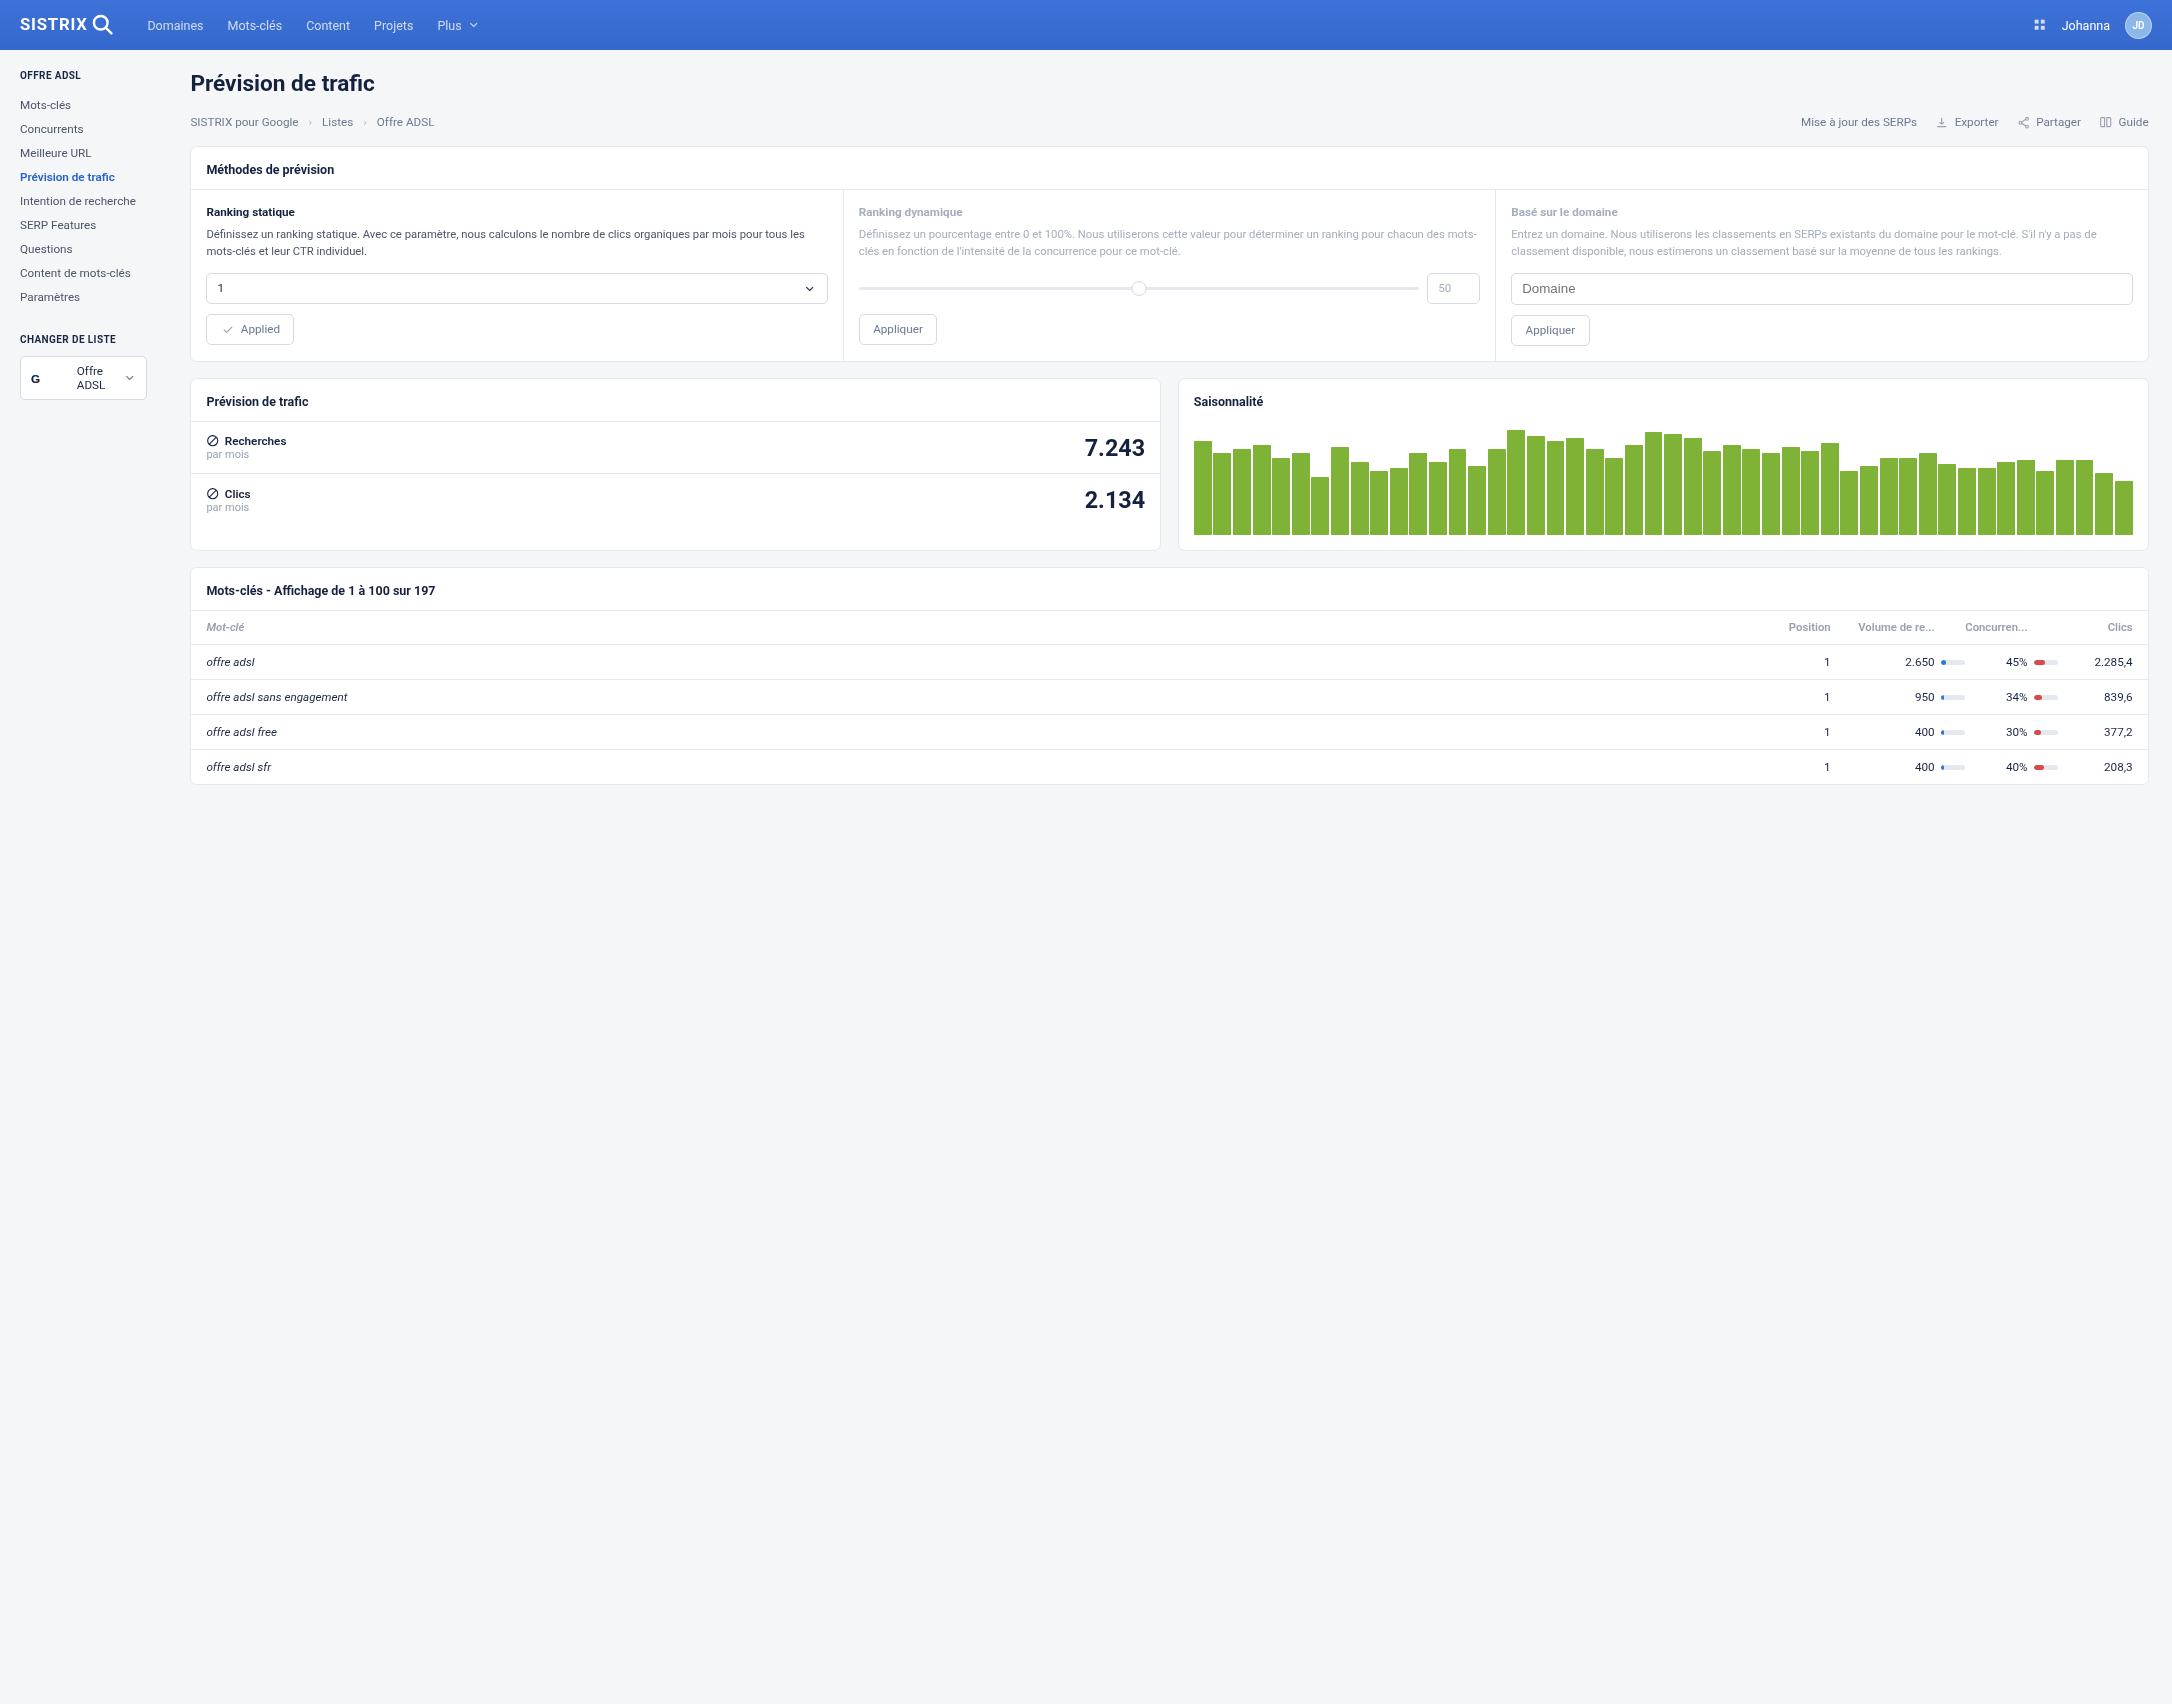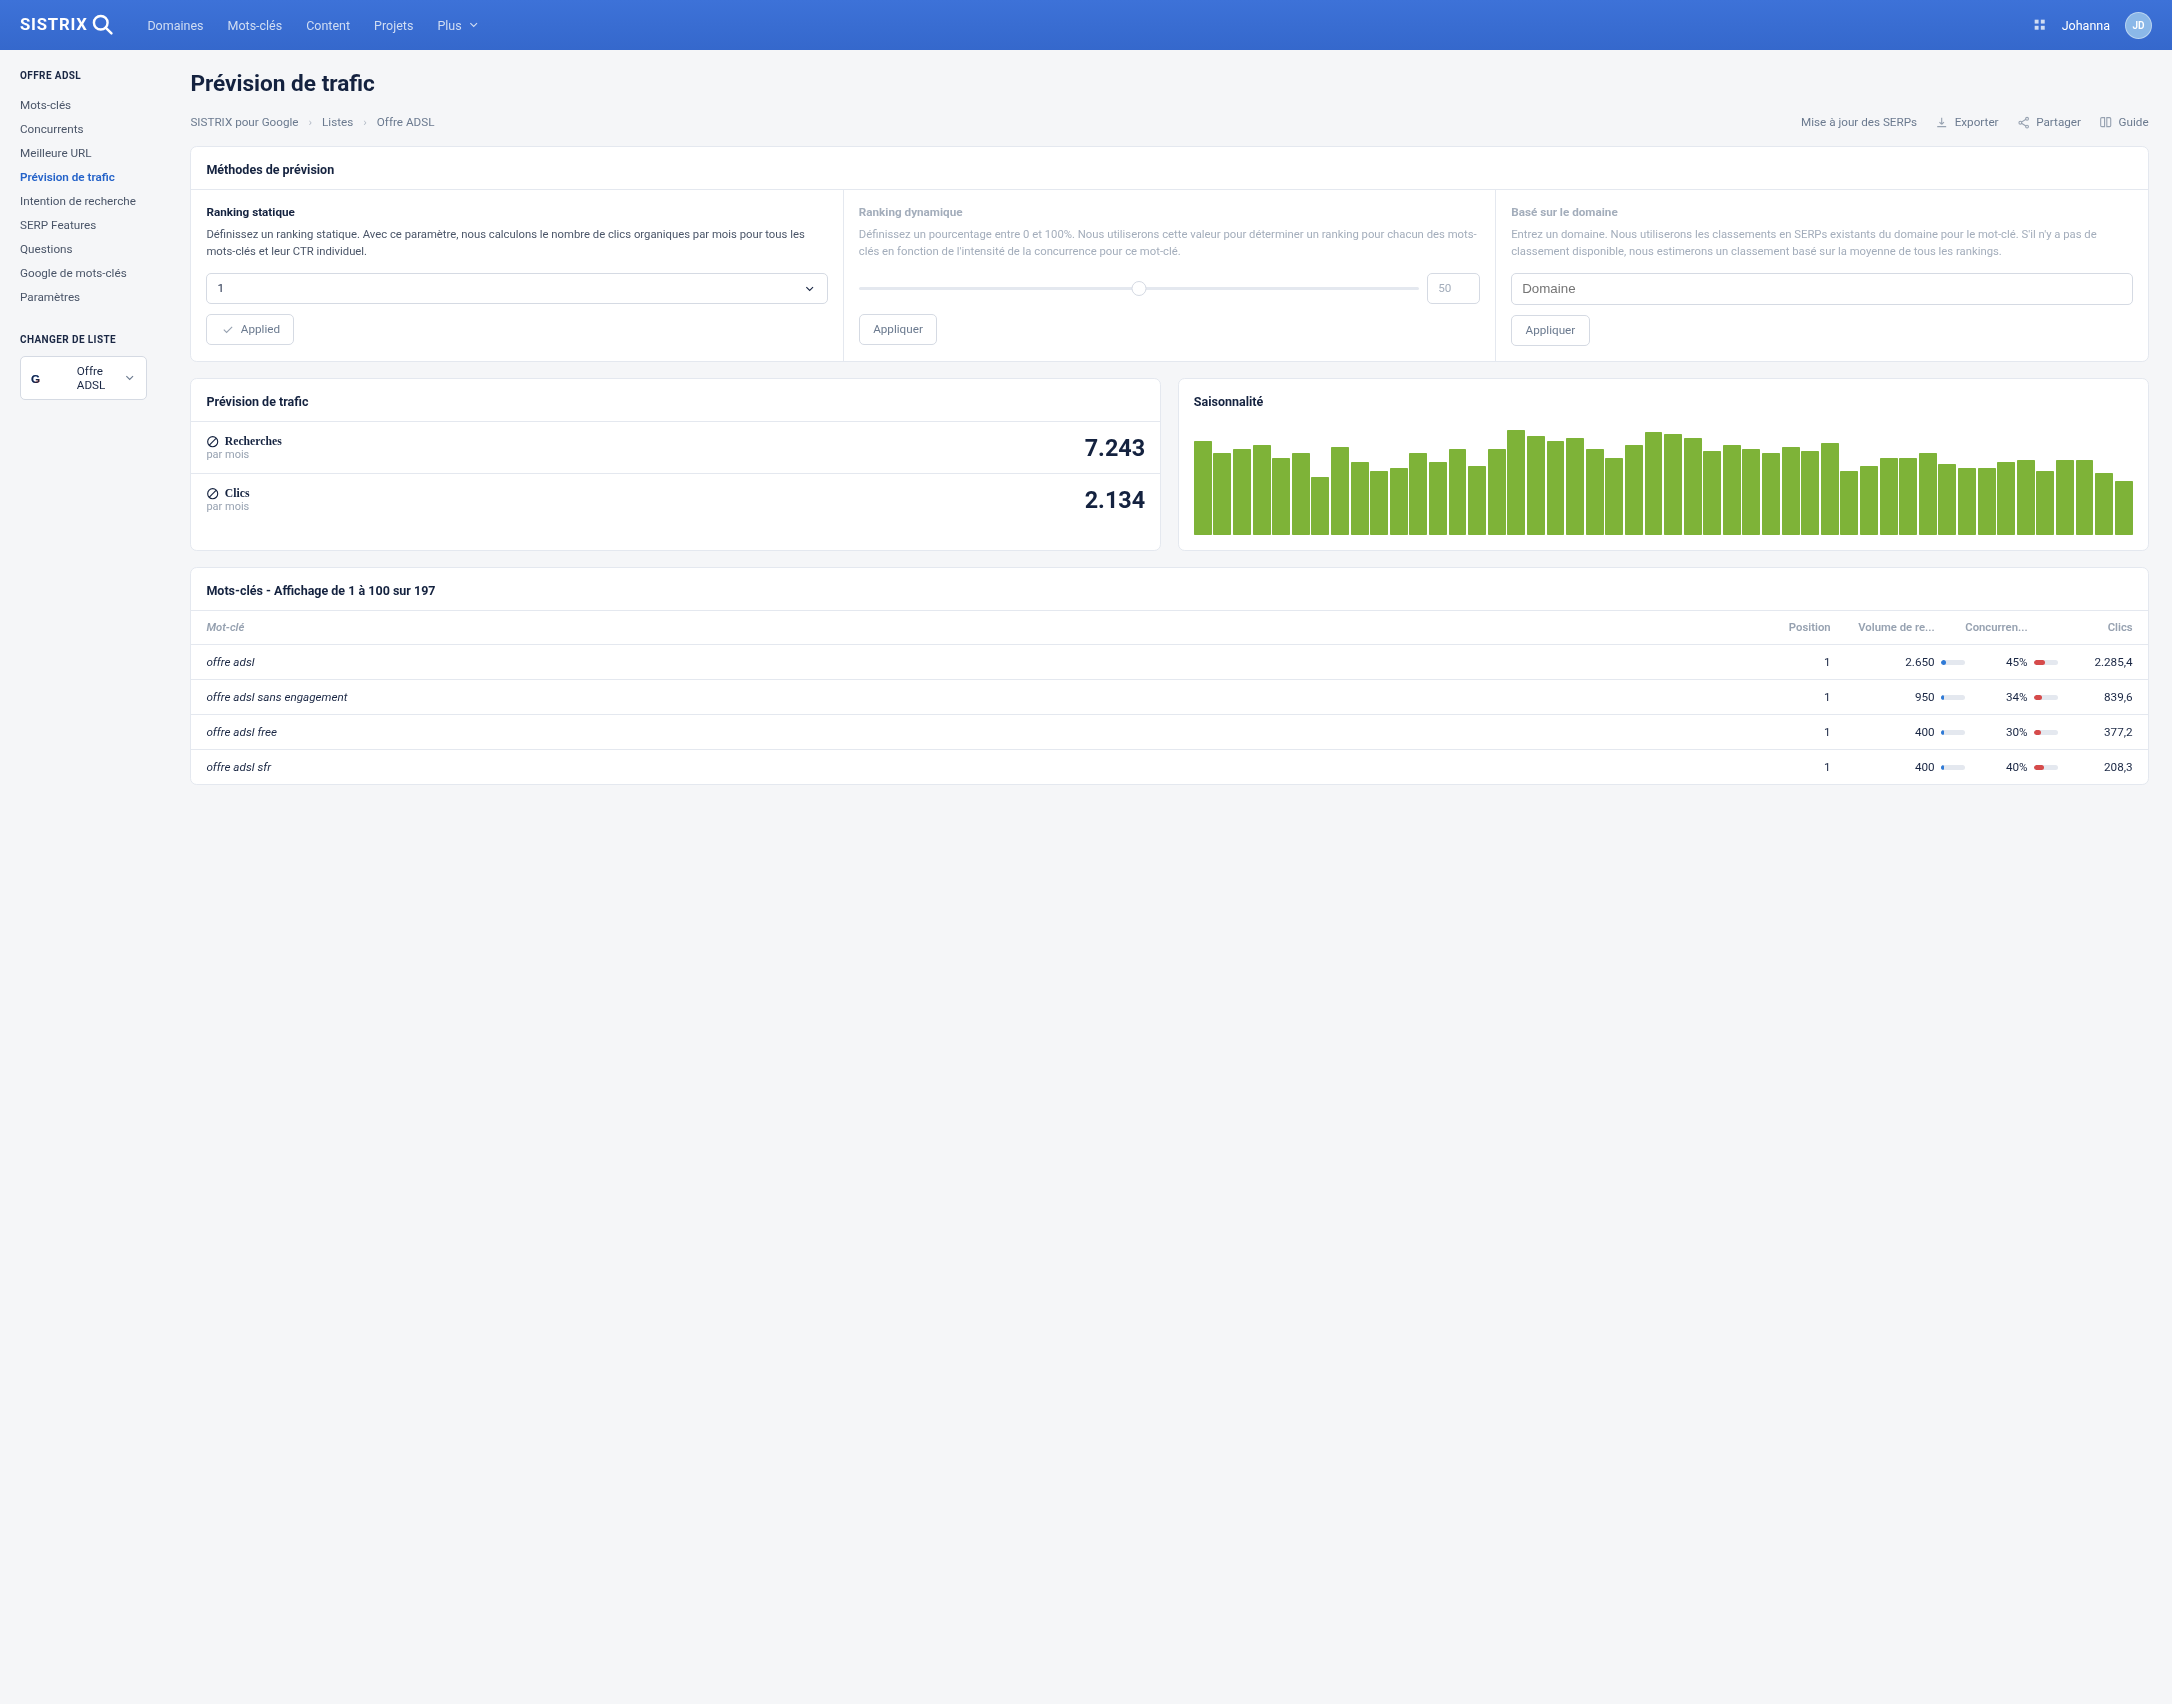--- a/index.html
+++ b/index.html
@@ -56,21 +56,21 @@
 .slider-thumb { position: absolute; left: 50%; top: -5.8px; width: 15px; height: 15px; background: #fff; border: 0.8px solid #d5dae3; border-radius: 50%; transform: translateX(-50%); }
 .slider-value { width: 53px; background: #fff; border: 0.8px solid #d5dae3; border-radius: 5px; padding: 7.5px 10px; color: #a3adbb; text-align: left; }
 .domain-input { width: 100%; background: #fff; border: 0.8px solid #d5dae3; border-radius: 5px; padding: 7.5px 10px; color: #a3adbb; }
 
 
 .two-col { display: flex; gap: 16.7px; margin-bottom: 16.7px; }
 .two-col > .card { flex: 1; margin-bottom: 0; }
 
 
 .kpi-row { display: flex; justify-content: space-between; align-items: center; padding: 11.7px 15px; border-top: 0.8px solid #e4e8ef; }
-.kpi-label { display: flex; align-items: flex-end; gap: 5px; font-weight: 600; color: #14223f; font-family: Liberation Serif, serif; }
+.kpi-label { display: flex; align-items: flex-start; gap: 5px; font-weight: 600; color: #14223f; }
 .kpi-sub { color: #97a2b1; font-size: 11px; margin-top: 0; }
 .kpi-value { font-size: 23.4px; font-weight: 700; color: #14223f; }
 
 
 .chart-wrap { padding: 6.7px 15px 15px; }
 .chart { display: flex; align-items: flex-end; gap: 1.7px; height: 107px; }
 .chart .bar { flex: 1; background: #7eb338; border-radius: 0.8px; }
 
 
 .table-head, .table-row { display: flex; align-items: center; padding: 10px 15px; border-top: 0.8px solid #e4e8ef; }
@@ -140,21 +140,21 @@
   <div class="sidebar">
     <div class="sidebar-title">OFFRE ADSL</div>
     <ul class="sidebar-list">
       <li class="sidebar-item"><span>Mots-clés</span></li>
       <li class="sidebar-item"><span>Concurrents</span></li>
       <li class="sidebar-item"><span>Meilleure URL</span></li>
       <li class="sidebar-item active"><span>Prévision de trafic</span></li>
       <li class="sidebar-item"><span>Intention de recherche</span></li>
       <li class="sidebar-item"><span>SERP Features</span></li>
       <li class="sidebar-item"><span>Questions</span></li>
-      <li class="sidebar-item"><span>Google de mots-clés</span></li>
+      <li class="sidebar-item"><span>Content de mots-clés</span></li>
       <li class="sidebar-item"><span>Paramètres</span></li>
     </ul>
     <div class="sidebar-sec2">
       <div class="sidebar-title">CHANGER DE LISTE</div>
       <div class="list-selector">
         <span class="google-g">G</span>
         <span>Offre ADSL</span>
         <svg class="icon-svg" viewBox="0 0 24 24">
             <path d="M6 9l6 6 6-6" stroke="#6b7a8f" stroke-width="2" fill="none"></path>
           </svg>

